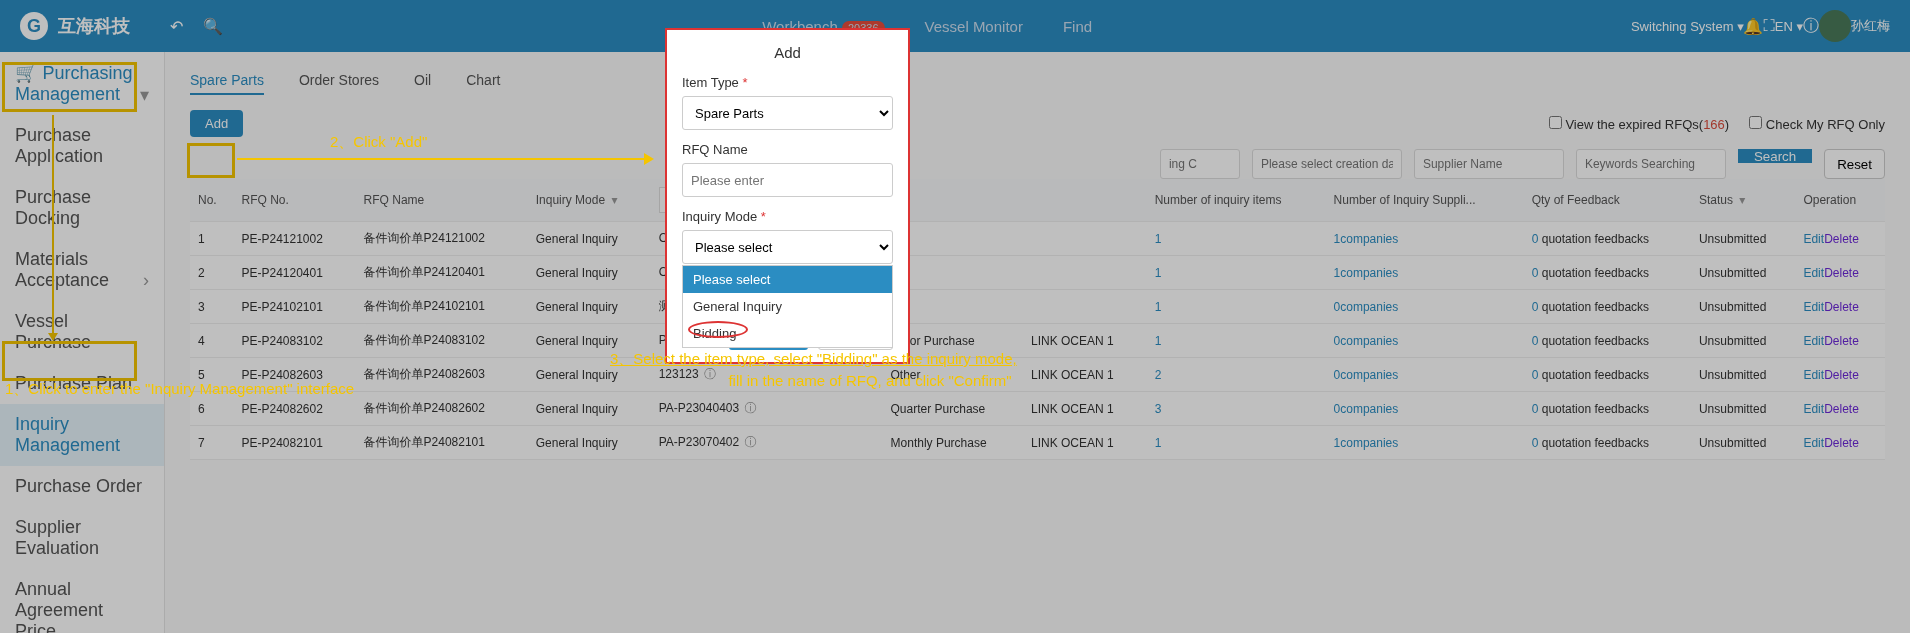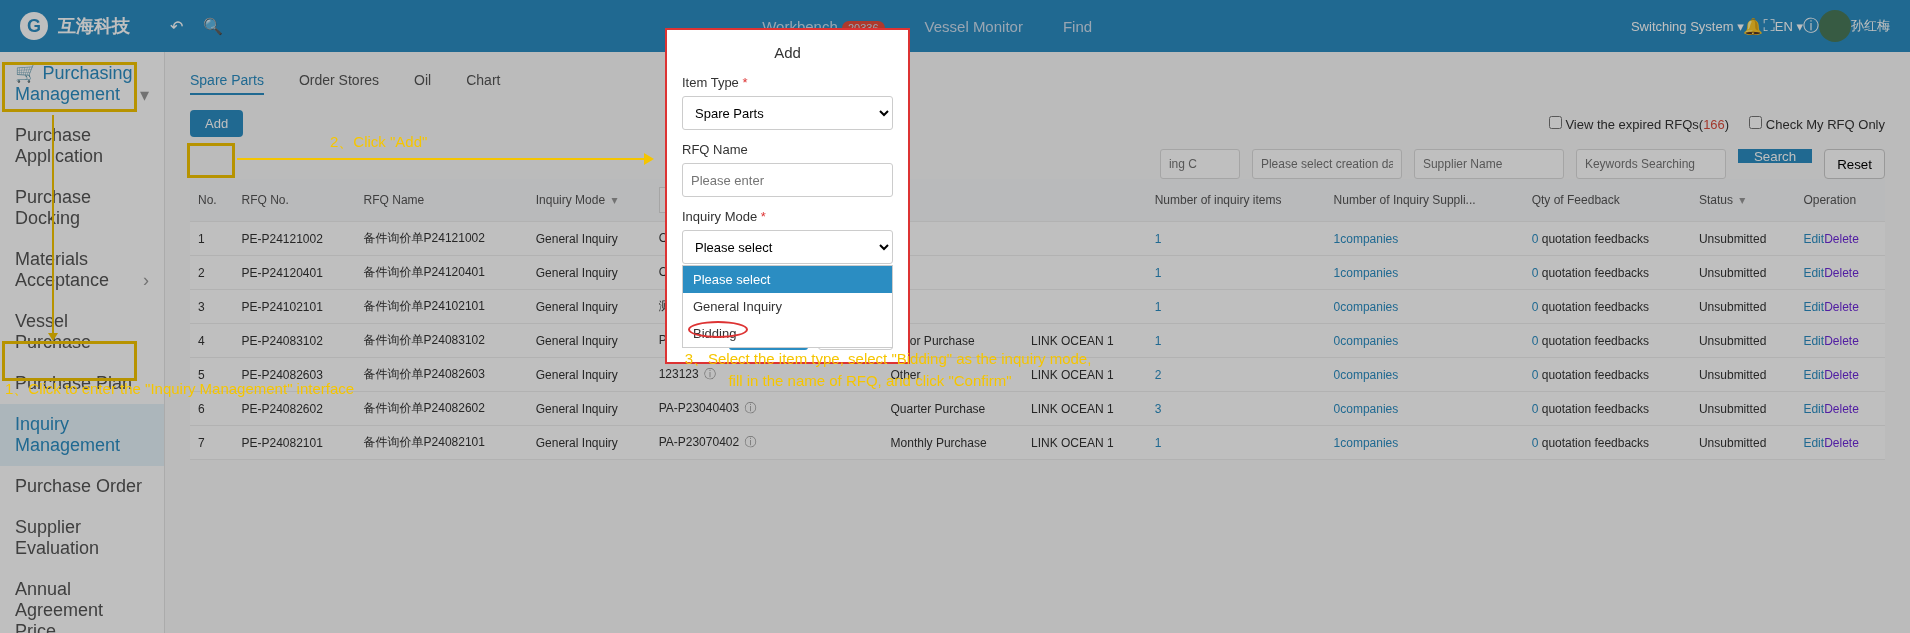--- a/index.html
+++ b/index.html
@@ -294,14 +294,14 @@
     </div>
   </div>
   <div class="modal-footer">
     <button class="btn-confirm">Confirm</button>
     <button class="btn-cancel">Cancel</button>
   </div>
 </div>
 
 <div class="anno" style="left:5px; top:380px;">1、Click to enter the "Inquiry Management" interface</div>
 <div class="anno" style="left:330px; top:133px;">2、Click "Add"</div>
-<div class="anno" style="left:628px; top:350px; text-align:center; width:520px;">3、Select the item type, select "Bidding"  as the inquiry mode,</div>
+<div class="anno" style="left:610px; top:350px; text-align:left; width:520px;text-decoration:underline;">3、Select the item type, select "Bidding"  as the inquiry mode,</div>
 <div class="anno" style="left:610px; top:372px; text-align:center; width:520px;">fill in the name of RFQ, and click "Confirm"</div>
 
 </body></html>

